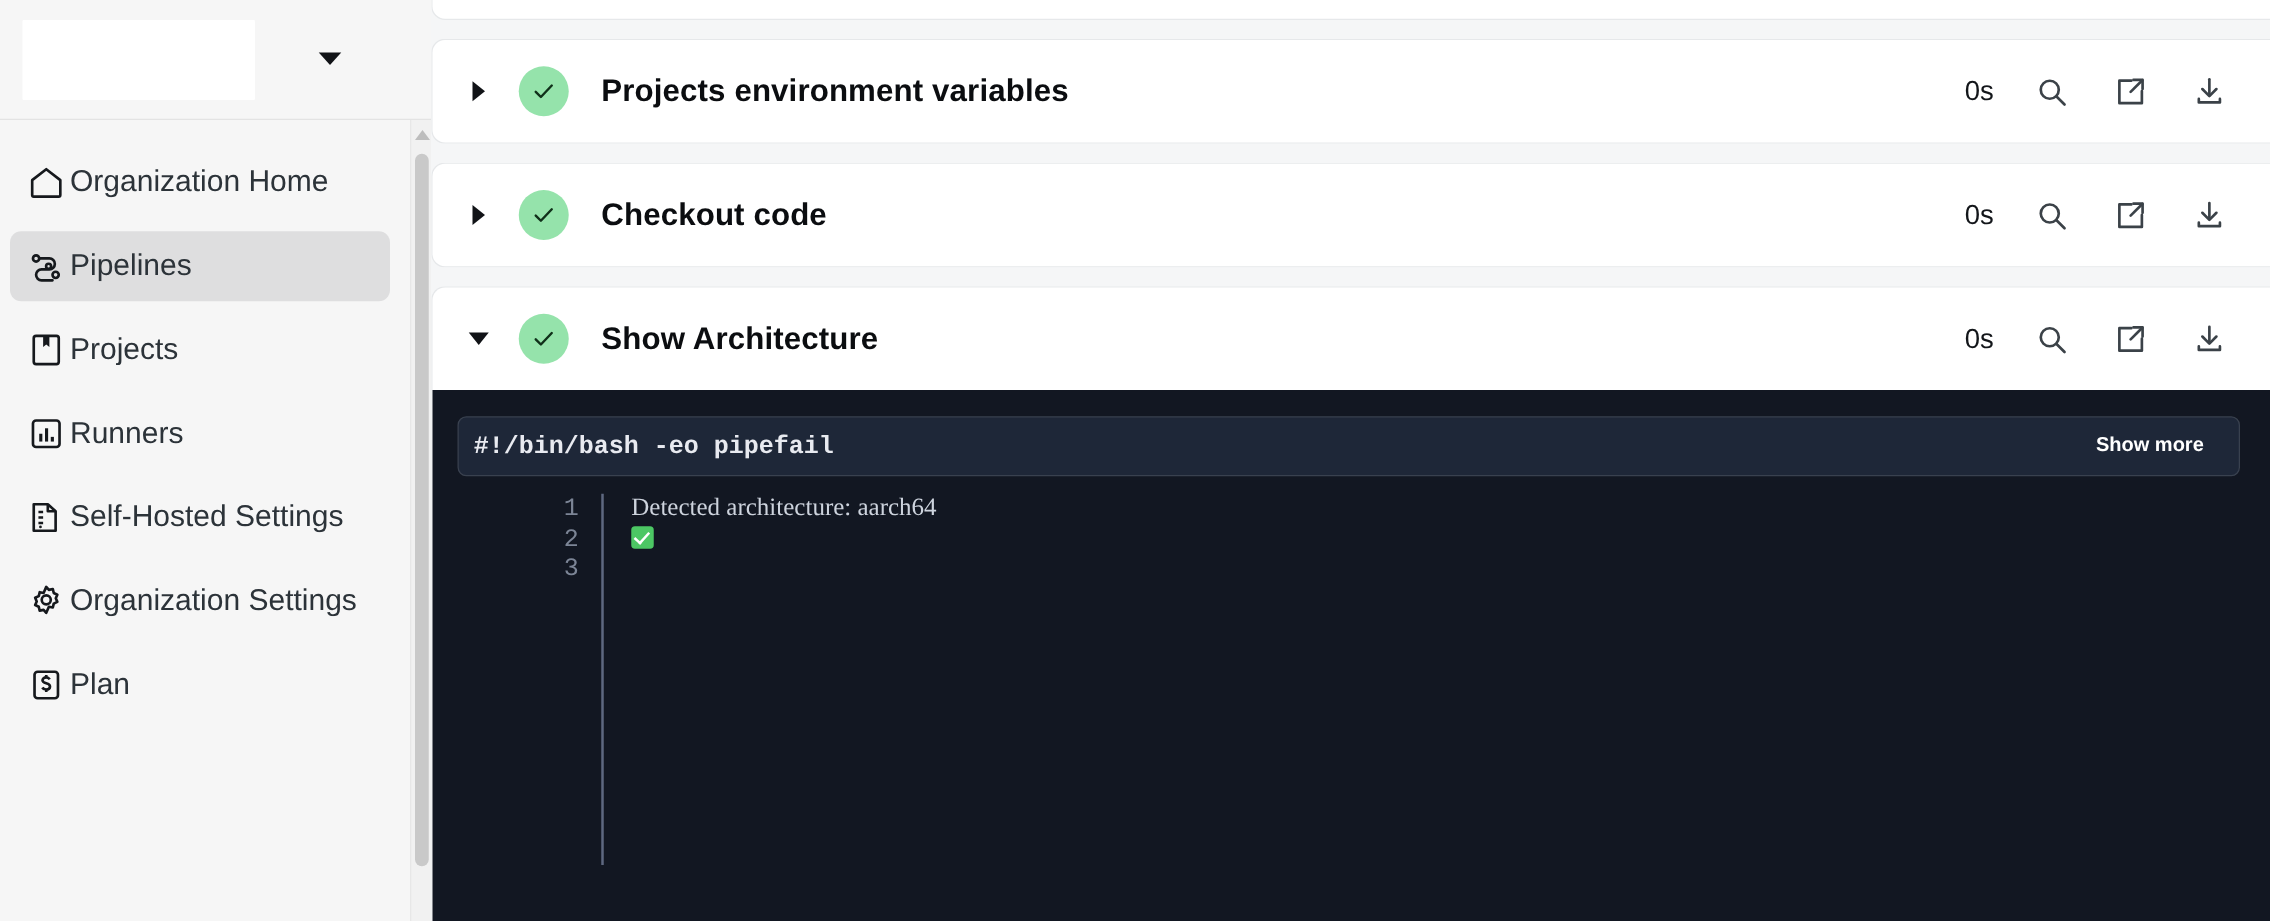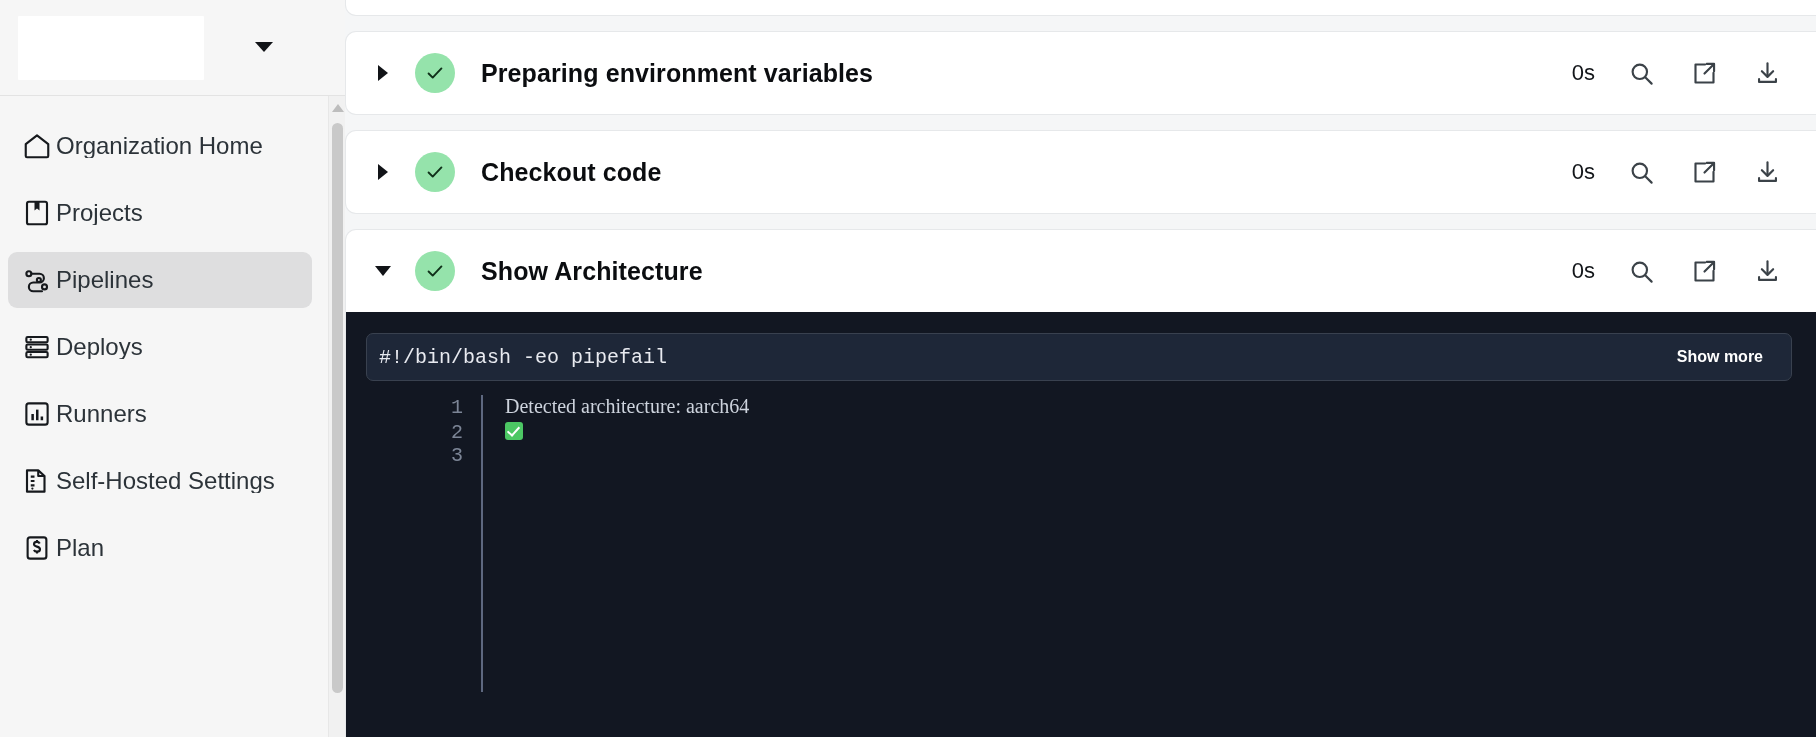--- a/index.html
+++ b/index.html
@@ -222,21 +222,21 @@
     background: #1e2738;
     border: 1px solid #39414f;
     border-radius: 7px;
     display: flex;
     align-items: center;
     padding: 0 16px 0 12px;
   }
   .term-cmd {
     font-family: "Liberation Mono", monospace;
     font-size: 20px;
-    font-weight: normal;
+    font-weight: bold;
     color: #e8eaf0;
     white-space: nowrap;
   }
   .show-more {
     margin-left: auto;
     font-size: 16px;
     font-weight: bold;
     color: #ffffff;
     padding: 5px 12px;
     border-radius: 5px;
@@ -321,55 +321,42 @@
 
         <li class="nav-item">
           <span class="nav-icon">
             <svg width="30" height="30" viewBox="0 0 24 24" fill="none" stroke="currentColor" stroke-width="1.7" stroke-linecap="round" stroke-linejoin="round">
               <path d="M3 10.5 12 3.5l9 7V20a1 1 0 0 1-1 1H4a1 1 0 0 1-1-1z"></path>
             </svg>
           </span>
           <span class="nav-label">Organization Home</span>
         </li>
 
-        <li class="nav-item">
-          <span class="nav-icon">
-            <svg width="30" height="30" viewBox="0 0 24 24" fill="none" stroke="currentColor" stroke-width="1.7" stroke-linecap="round" stroke-linejoin="round">
-              <rect x="4" y="3" width="16" height="18" rx="1.5"></rect>
-              <path d="M10 3v7l2-1.6L14 10V3" fill="currentColor" stroke="none"></path>
-            </svg>
-          </span>
-          <span class="nav-label">Projects</span>
-        </li>
-
         <li class="nav-item active">
           <span class="nav-icon">
             <svg width="30" height="30" viewBox="0 0 24 24" fill="none" stroke="currentColor" stroke-width="1.7" stroke-linecap="round" stroke-linejoin="round">
               <circle cx="5.5" cy="7" r="2"></circle>
               <circle cx="18" cy="17.5" r="2"></circle>
               <circle cx="13.5" cy="12" r="1.6"></circle>
               <path d="M7.5 7h6.5a3.5 3.5 0 0 1 0 7H9a3.5 3.5 0 0 0 0 7h7"></path>
             </svg>
           </span>
           <span class="nav-label">Pipelines</span>
         </li>
 
         <li class="nav-item">
           <span class="nav-icon">
-            <svg width="30" height="30" viewBox="0 0 24 24" fill="none" stroke="currentColor" stroke-width="1.7" stroke-linejoin="round">
-              <rect x="3.5" y="4" width="17" height="4.2" rx="1"></rect>
-              <rect x="3.5" y="10" width="17" height="4.2" rx="1"></rect>
-              <rect x="3.5" y="16" width="17" height="4.2" rx="1"></rect>
-              <circle cx="7" cy="6.1" r="0.9" fill="currentColor" stroke="none"></circle>
-              <circle cx="7" cy="12.1" r="0.9" fill="currentColor" stroke="none"></circle>
-              <circle cx="7" cy="18.1" r="0.9" fill="currentColor" stroke="none"></circle>
-            </svg>
-          </span>
-          <span class="nav-label">Deploys</span>
-        </li>
+            <svg width="30" height="30" viewBox="0 0 24 24" fill="none" stroke="currentColor" stroke-width="1.7" stroke-linecap="round" stroke-linejoin="round">
+              <rect x="4" y="3" width="16" height="18" rx="1.5"></rect>
+              <path d="M10 3v7l2-1.6L14 10V3" fill="currentColor" stroke="none"></path>
+            </svg>
+          </span>
+          <span class="nav-label">Projects</span>
+        </li>
+
 
         <li class="nav-item">
           <span class="nav-icon">
             <svg width="30" height="30" viewBox="0 0 24 24" fill="none" stroke="currentColor" stroke-width="1.7" stroke-linejoin="round">
               <rect x="3.5" y="3.5" width="17" height="17" rx="2"></rect>
               <rect x="7.5" y="12" width="2" height="5" fill="currentColor" stroke="none"></rect>
               <rect x="11.2" y="8.5" width="2" height="8.5" fill="currentColor" stroke="none"></rect>
               <rect x="14.9" y="14" width="2" height="3" fill="currentColor" stroke="none"></rect>
             </svg>
           </span>
@@ -381,20 +368,29 @@
             <svg width="30" height="30" viewBox="0 0 24 24" fill="none" stroke="currentColor" stroke-width="1.7" stroke-linejoin="round">
               <path d="M4 3.5h9l5 4.5V20.5H4z"></path>
               <path d="M13 3.5V8h5"></path>
               <path d="M7 8.5h3M7 12h3M7 15.5h3"></path>
               <circle cx="8.3" cy="18" r="0.9" fill="currentColor" stroke="none"></circle>
             </svg>
           </span>
           <span class="nav-label">Self-Hosted Settings</span>
         </li>
 
+        <li class="nav-item">
+          <span class="nav-icon">
+            <svg width="30" height="30" viewBox="0 0 24 24" fill="none" stroke="currentColor" stroke-width="1.7" stroke-linejoin="round">
+              <path d="M12 2.8l1.7 1.9 2.5-.5.6 2.5 2.3 1.1-1 2.3 1 2.3-2.3 1.1-.6 2.5-2.5-.5L12 19.4l-1.7-1.9-2.5.5-.6-2.5-2.3-1.1 1-2.3-1-2.3 2.3-1.1.6-2.5 2.5.5z"></path>
+              <circle cx="12" cy="11.1" r="2.9"></circle>
+            </svg>
+          </span>
+          <span class="nav-label">Organization Settings</span>
+        </li>
 
         <li class="nav-item">
           <span class="nav-icon">
             <svg width="30" height="30" viewBox="0 0 24 24" fill="none" stroke="currentColor" stroke-width="1.7" stroke-linejoin="round">
               <rect x="4.5" y="3.5" width="15" height="17" rx="2"></rect>
               <path d="M14.2 8.4c-.5-.9-1.4-1.3-2.3-1.3-1.3 0-2.3.8-2.3 1.9 0 2.5 4.8 1.3 4.8 3.9 0 1.2-1.1 2-2.5 2-1 0-1.9-.4-2.4-1.3"></path>
               <path d="M12 5.6v1.5M12 14.9v1.5"></path>
             </svg>
           </span>
           <span class="nav-label">Plan</span>
@@ -416,21 +412,21 @@
     <section class="step-card">
       <div class="step-header">
         <span class="disclosure">
           <span class="tri-right"></span>
         </span>
         <span class="status-dot">
           <svg width="22" height="22" viewBox="0 0 24 24" fill="none" stroke="#10301a" stroke-width="2.1" stroke-linecap="round" stroke-linejoin="round">
             <path d="M5 12.5l4.5 4.5L19 7"></path>
           </svg>
         </span>
-        <span class="step-title">Preparing environment variables</span>
+        <span class="step-title">Projects environment variables</span>
         <div class="step-actions">
           <span class="duration">0s</span>
           <span class="act-btn">
             <svg width="27" height="27" viewBox="0 0 24 24" fill="none" stroke="currentColor" stroke-width="1.9" stroke-linecap="round">
               <circle cx="10.5" cy="10.5" r="6.4"></circle>
                 <path d="M15.3 15.3 21 21"></path>
             </svg>
           </span>
           <span class="act-btn">
             <svg width="27" height="27" viewBox="0 0 24 24" fill="none" stroke="currentColor" stroke-width="1.9" stroke-linecap="round" stroke-linejoin="round">

